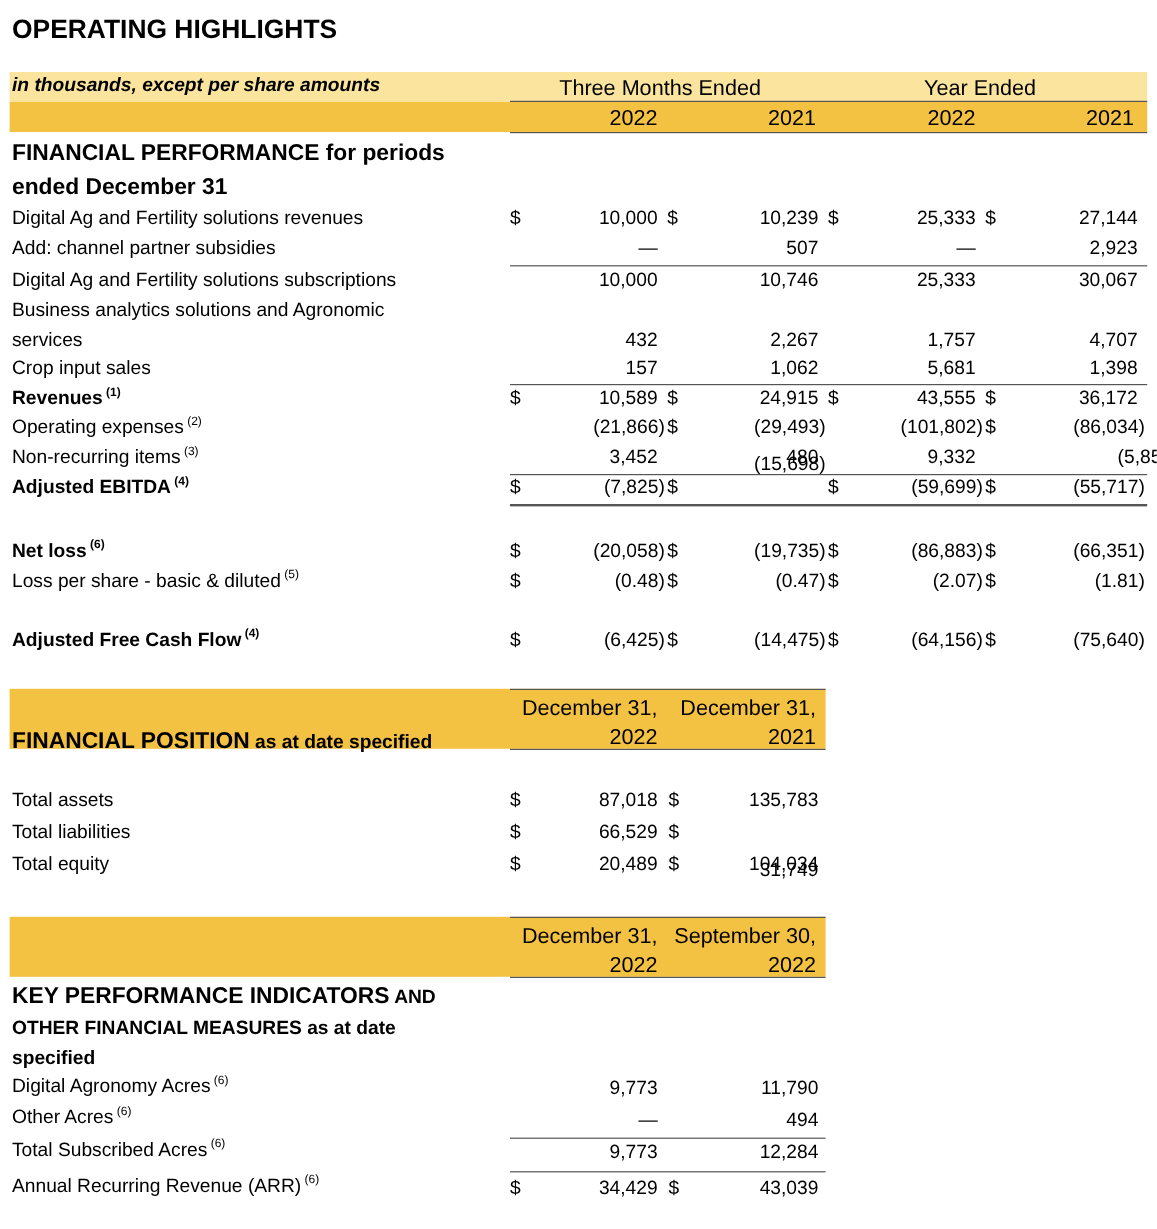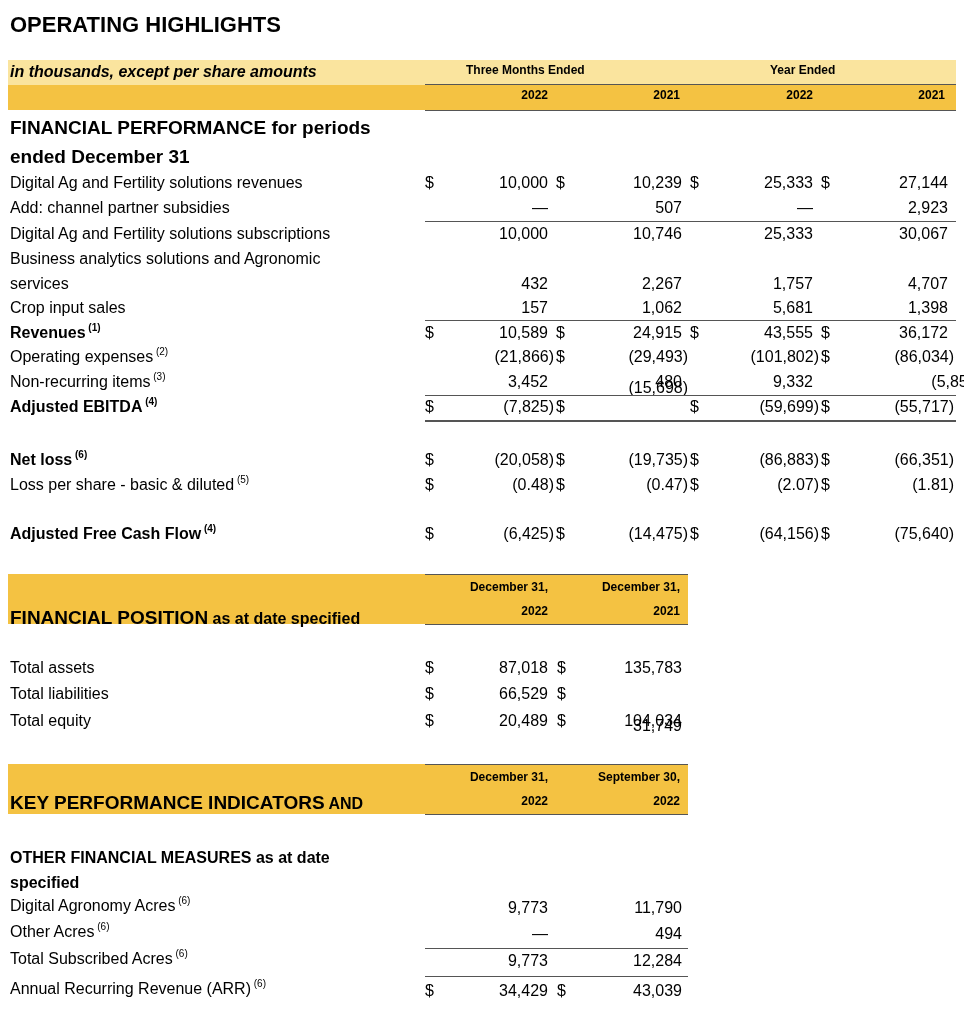--- a/index.html
+++ b/index.html
@@ -7,21 +7,21 @@
          font-family:"Liberation Sans", sans-serif; color:#000; }
   .abs { position:absolute; white-space:nowrap; }
   .title { left:10px; top:12px; font-size:22px; font-weight:bold; }
   .band-light { position:absolute; left:8px; top:60px; width:948px; height:25px; background:#FAE49E; }
   .band-dark { position:absolute; background:#F4C242; }
   .lbl { font-size:16px; left:10px; }
   .bold { font-weight:bold; }
   .sec { font-size:19px; font-weight:bold; left:10px; }
   .num { font-size:16px; text-align:right; }
   .dol { font-size:16px; }
-  .hdr { font-size:12px; font-weight:bold; }
+  .hdr { font-size:18px; font-weight:normal; }
   sup { font-size:10px; vertical-align:top; position:relative; top:-2px; }
   .rule { position:absolute; height:1px; background:#555; }
   .rule2 { position:absolute; height:2px; background:#555; }
 </style>
 </head>
 <body>
 
 <div class="abs title">OPERATING HIGHLIGHTS</div>
 
 <div class="band-light"></div>
@@ -160,21 +160,21 @@
     <div class="abs dol" style="left:557px;top:712px;">$</div>
   </div>
 
 <div class="band-dark" style="left:8px;top:764px;width:680px;height:50px;"></div>
 <div class="rule" style="left:425px;top:764px;width:263px;"></div>
 <div class="rule" style="left:425px;top:814px;width:263px;"></div>
 <div class="abs hdr num" style="left:420px;width:128px;top:770px;">December 31,</div>
 <div class="abs hdr num" style="left:420px;width:128px;top:794px;">2022</div>
 <div class="abs hdr num" style="left:540px;width:140px;top:770px;">September 30,</div>
 <div class="abs hdr num" style="left:540px;width:140px;top:794px;">2022</div>
-<div class="abs" style="left:10px;top:792px;font-size:19px;font-weight:bold;"><span>KEY PERFORMANCE INDICATORS</span><span style="font-size:16px;"> AND</span></div>
+<div class="abs" style="left:10px;top:820px;font-size:19px;font-weight:bold;"><span>KEY PERFORMANCE INDICATORS</span><span style="font-size:16px;"> AND</span></div>
 <div class="abs" style="left:10px;top:849px;font-size:16px;font-weight:bold;">OTHER FINANCIAL MEASURES as at date</div>
 <div class="abs" style="left:10px;top:874px;font-size:16px;font-weight:bold;">specified</div>
 <div id="kpi-rows">
     <div class="abs lbl" style="top:897px;"><span>Digital Agronomy Acres</span><sup> (6)</sup></div>
     <div class="abs num" style="left:438px;width:110px;top:899px;">9,773</div>
     <div class="abs num" style="left:572px;width:110px;top:899px;">11,790</div>
     <div class="abs lbl" style="top:923px;"><span>Other Acres</span><sup> (6)</sup></div>
     <div class="abs num" style="left:438px;width:110px;top:925px;">—</div>
     <div class="abs num" style="left:572px;width:110px;top:925px;">494</div>
     <div class="abs lbl" style="top:950px;"><span>Total Subscribed Acres</span><sup> (6)</sup></div>

